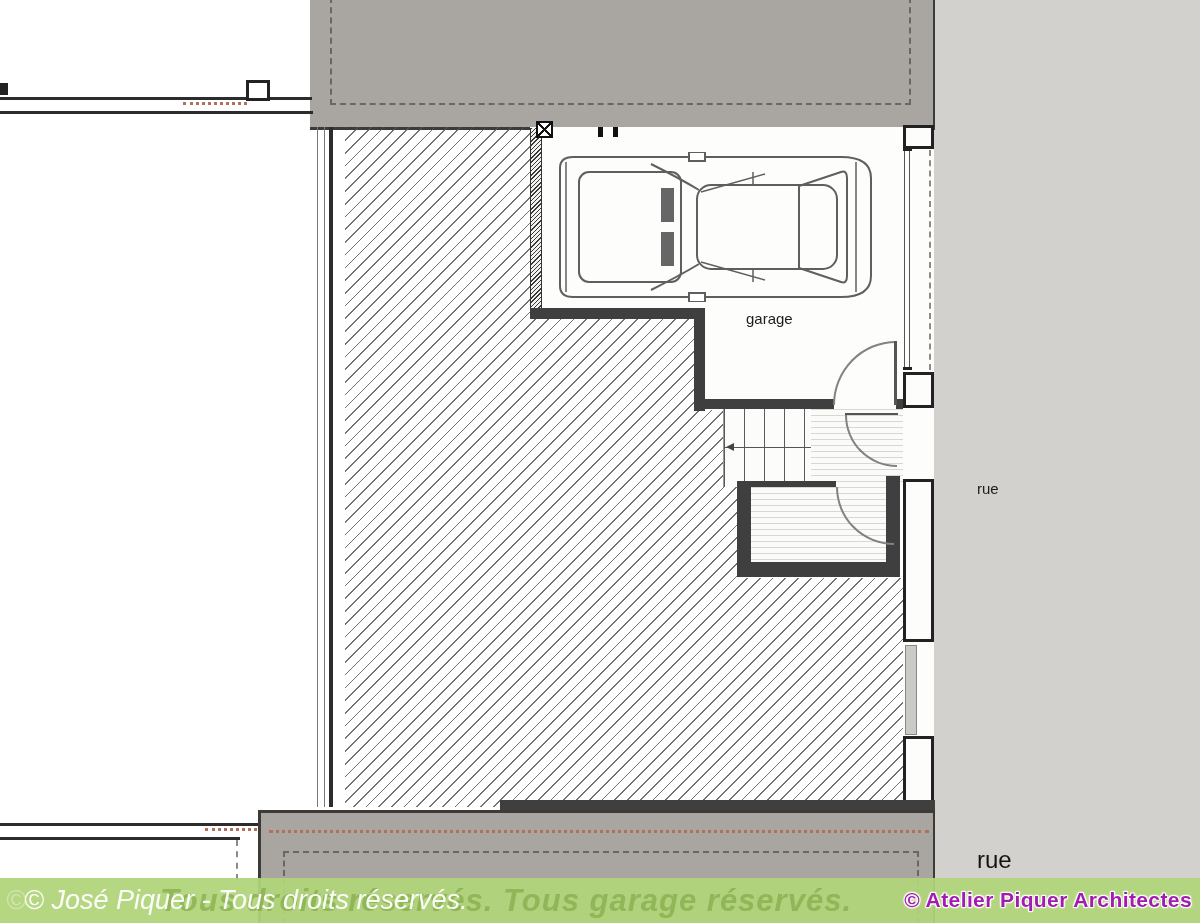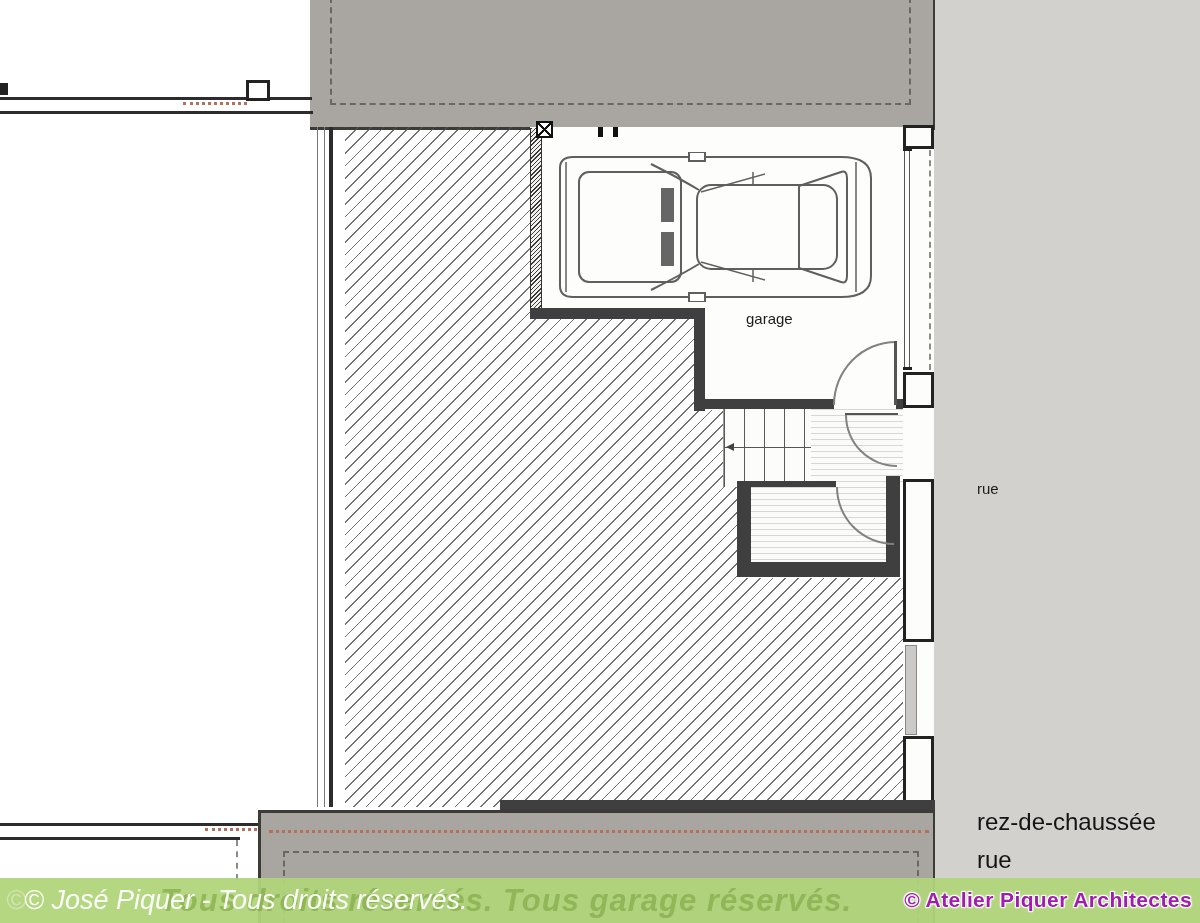--- a/index.html
+++ b/index.html
@@ -168,21 +168,20 @@
 
   <div class="abs wall" style="left:500px;top:800px;width:435px;height:10px;"></div>
 
   <div class="abs block" style="left:258px;top:810px;width:677px;height:113px;border-top:3px solid #3c3b38;border-left:3px solid #3c3b38;border-right:2px solid #3c3b38;box-sizing:border-box;">
     <div class="abs reddots" style="left:8px;top:17px;width:660px;height:0;"></div>
     <div class="abs" style="left:22px;top:38px;width:632px;height:80px;border:2px dashed #69675f;border-bottom:none;"></div>
   </div>
 
   <div class="abs lbl lbl-small" style="left:746px;top:310px;">garage</div>
   <div class="abs lbl lbl-small" style="left:977px;top:480px;">rue</div>
-  <div class="abs lbl lbl-big" style="left:977px;top:808px;">rez-de-chaussée</div>
   <div class="abs lbl lbl-big" style="left:977px;top:846px;">rue</div>
 
   <div class="abs" id="footer-bar">
     <div class="abs ghost-wm" style="left:160px;top:5px;">Tous droits réservés. Tous garage réservés.</div>
     <div class="abs ghost-c" style="left:6px;top:7px;">©</div>
     <div class="abs white-wm" style="left:24px;top:7px;">© José Piquer - Tous droits réservés.</div>
     <div class="abs credit" style="right:8px;top:10px;">© Atelier Piquer Architectes</div>
   </div>
 
 </div>

